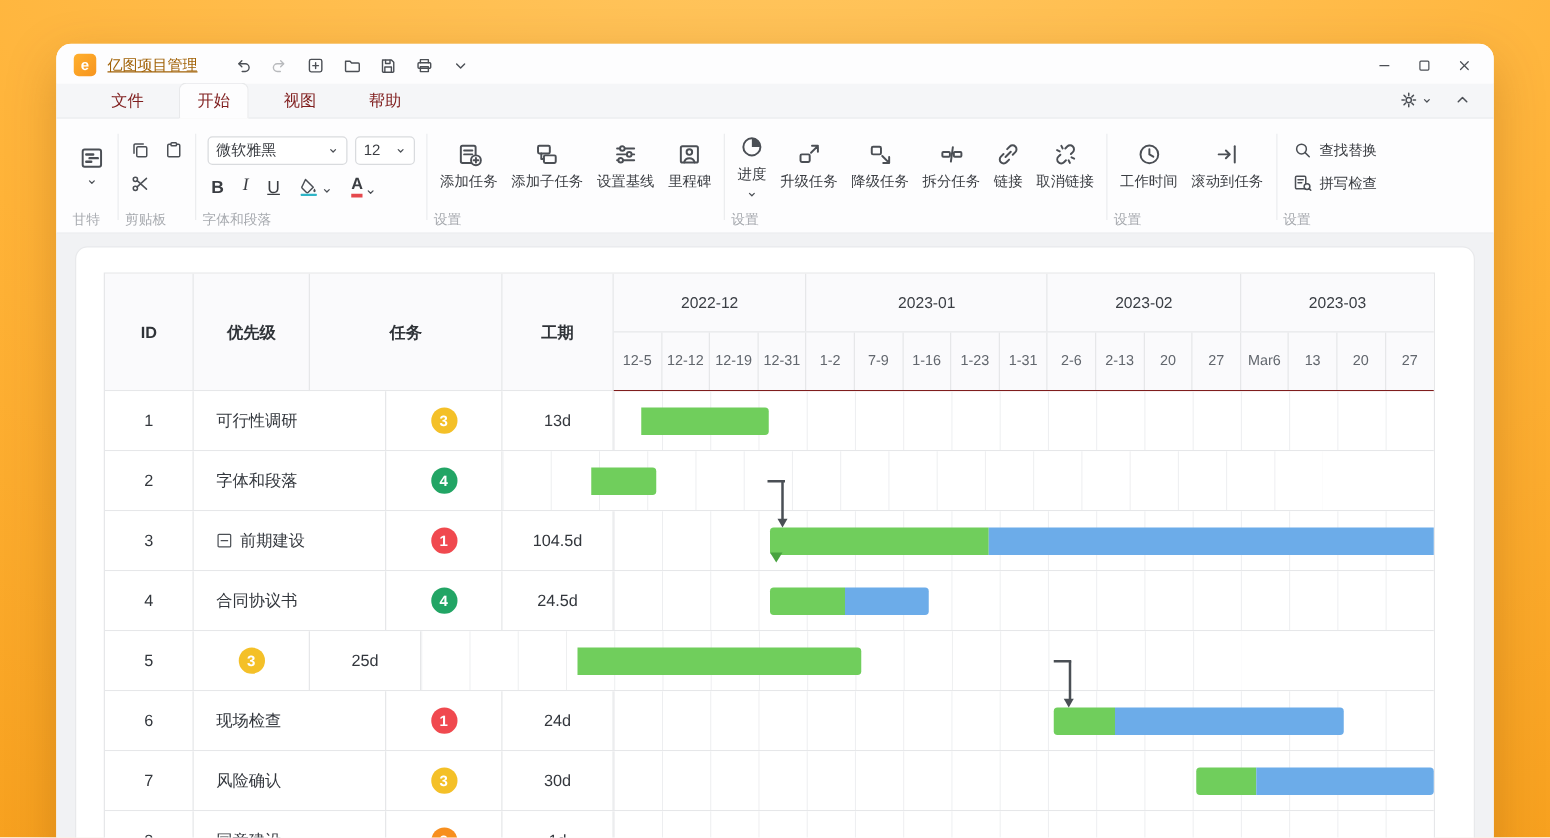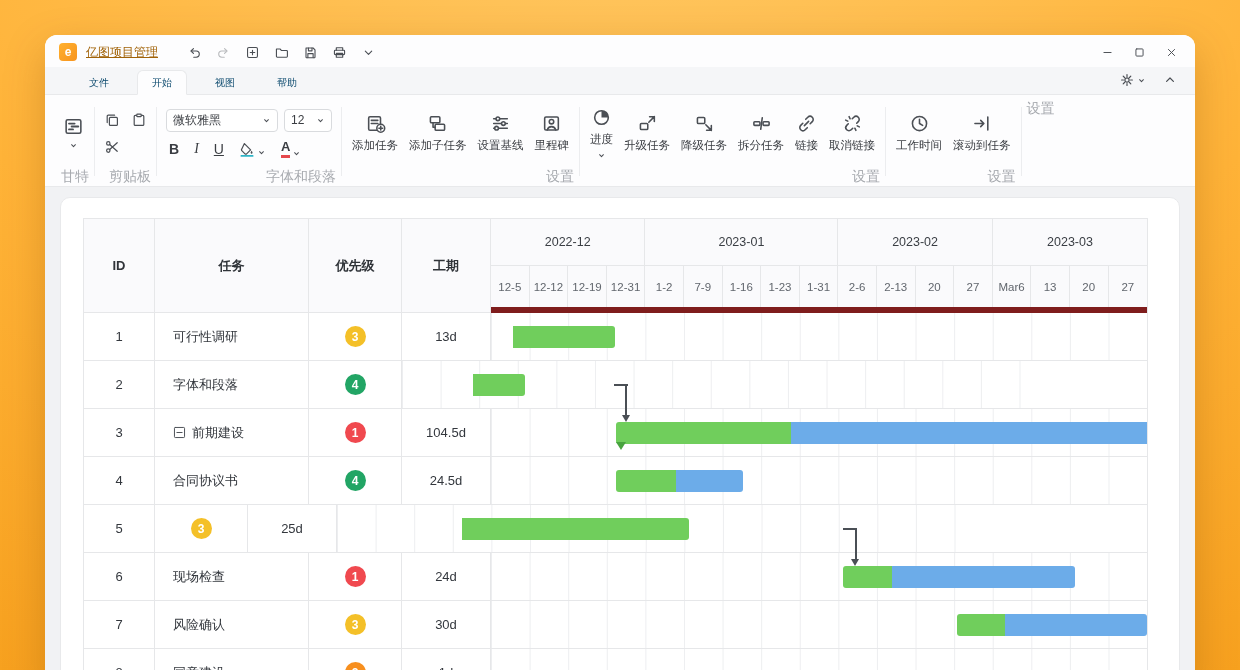--- a/index.html
+++ b/index.html
@@ -22,31 +22,31 @@
   .app-title { font-size:12px; color:#a16207; margin-right:20px; white-space:nowrap;text-decoration:underline; }
   .tb-btn { width:26px; height:24px; display:flex; align-items:center; justify-content:center; border-radius:4px; cursor:default; }
   .tb-btn.dim svg { opacity:.38; }
   .tb-right { display:flex; align-items:center; }
   .win-btn { width:32px; height:24px; display:flex; align-items:center; justify-content:center; border-radius:4px; }
 
   
   .menubar { height:28px; background:#F5F6F8; border-bottom:1px solid #E8E9EB;
     display:flex; align-items:flex-end; justify-content:space-between; padding:0 14px 0 30px; flex:0 0 auto; }
   .menu-tabs { display:flex; gap:14px; align-items:flex-end; height:100%; }
-  .menu-tab { padding:5px 14px 4px; font-size:10px; color:#0c4a6e; border-radius:6px 6px 0 0; white-space:nowrap; }
+  .menu-tab { padding:5px 14px 4px; font-size:13px; color:#7f1d1d; border-radius:6px 6px 0 0; white-space:nowrap; }
   .menu-tab.active { background:#FDFDFE; border:1px solid #E8E9EB; border-bottom:1px solid #FDFDFE; margin-bottom:-1px; }
   .menu-right { display:flex; align-items:center; gap:10px; margin-bottom:4px; }
   .mr-btn { display:flex; align-items:center; gap:2px; border-radius:4px; padding:2px 3px; }
 
   
   .ribbon { background:#FDFDFE; border-bottom:1px solid #E8E9EB; height:92px; flex:0 0 auto;
     display:flex; align-items:stretch; padding:4px 4px 0 8px; overflow:hidden; }
   .rgroup { display:flex; flex-direction:column; padding:0 5px; }
   .rbody { flex:1; display:flex; align-items:center; justify-content:center; gap:1px; }
-  .rlabel { height:19px; line-height:19px; font-size:14px; color:#A7AAAF; text-align:right; white-space:nowrap; }
+  .rlabel { height:19px; line-height:19px; font-size:11px; color:#A7AAAF; text-align:left; white-space:nowrap; }
   .rsep { width:1px; background:#ECEDEF; margin:8px 0 10px; flex:0 0 auto; }
   .rbtn { display:flex; border-radius:4px; cursor:default; }
   .rbtn.v { flex-direction:column; align-items:center; justify-content:center; gap:4px; padding:4px 5px; }
   .rbtn.h { flex-direction:row; align-items:center; gap:6px; padding:3px 7px; }
   .rbtn.ico { width:24px; height:24px; align-items:center; justify-content:center; }
   .rtext { font-size:11.5px; color:#3A3D42; white-space:nowrap; }
   .clip-grid { display:grid; grid-template-columns:24px 24px; grid-auto-rows:24px; gap:3px; }
   .font-body { flex-direction:column; align-items:stretch; gap:8px; padding:0 4px; }
   .font-row { display:flex; gap:6px; }
   .select { height:23px; border:1px solid #D9DBDE; border-radius:4px; background:#fff;
@@ -67,21 +67,21 @@
   
   .gtable { border:1px solid #E6E7E9; width:1065px; font-size:13px; color:#33373D; background:#fff; }
   .g-head { display:flex; background:#FAFAFC; }
   .g-col { height:94px; display:flex; align-items:center; justify-content:center;
     font-weight:700; font-size:13px; color:#2F3338; border-right:1px solid #E6E7E9; border-bottom:1px solid #E6E7E9; }
   .w-id { width:71px; flex:0 0 auto; } .w-task { width:154px; flex:0 0 auto; }
   .w-pri { width:93px; flex:0 0 auto; } .w-dur { width:89px; flex:0 0 auto; }
   .g-months { display:flex; height:47px; border-bottom:1px solid #E6E7E9; }
   .g-month { display:flex; align-items:center; justify-content:center; font-size:12.5px; color:#3A3E44; border-right:1px solid #E6E7E9; }
   .g-month:last-child { border-right:none; }
-  .g-weeks { display:flex; height:47px; border-bottom:6px solid #7f1d1d; }
+  .g-weeks { display:flex; height:47px; border-bottom:1px solid #7f1d1d; }
   .g-week { width:38.6px; flex:0 0 auto; display:flex; align-items:center; justify-content:center;
     font-size:11.5px; color:#61666D; border-right:1px solid #E6E7E9; }
   .g-week:last-child { border-right:none; }
   .g-body { position:relative; }
   .g-row { display:flex; height:48px; border-bottom:1px solid #E6E7E9; background:#fff; }
   .g-cell { display:flex; align-items:center; justify-content:center; border-right:1px solid #E6E7E9; }
   .g-cell.task { justify-content:flex-start; padding-left:18px; gap:6px; }
   .g-tl { position:relative; flex:0 0 auto;
     background-image:linear-gradient(to right,#EDEEF0 1px,transparent 1px); background-size:38.6px 100%; }
   .badge { width:21px; height:21px; border-radius:50%; color:#fff; font-size:12px; font-weight:700;
@@ -456,32 +456,54 @@
               </span>
             <span class="rtext">滚动到任务</span>
           </div>
         </div>
         <div class="rlabel">设置</div>
       </div>
 
       <div class="rsep"></div>
 
       <div class="rgroup">
+        <div class="rbody" style="flex-direction:column;align-items:flex-start;gap:4px;justify-content:center;">
+          <div class="rbtn h">
+            <span class="ic">
+                <svg viewBox="0 0 16 16" xmlns="http://www.w3.org/2000/svg">
+                  <circle cx="7.2" cy="7.2" r="3.9"></circle>
+                  <path d="M10.1 10.1 L13.4 13.4"></path>
+                </svg>
+              </span>
+            <span class="rtext">查找替换</span>
+          </div>
+          <div class="rbtn h">
+            <span class="ic">
+                <svg viewBox="0 0 16 16" xmlns="http://www.w3.org/2000/svg">
+                  <rect x="2.4" y="3" width="8.2" height="10" rx="1"></rect>
+                  <path d="M4.4 5.8 h4.2 M4.4 8.2 h3"></path>
+                  <circle cx="11.6" cy="11.2" r="2.3" fill="#FDFDFE"></circle>
+                  <path d="M13.3 12.9 L14.6 14.2"></path>
+                </svg>
+              </span>
+            <span class="rtext">拼写检查</span>
+          </div>
+        </div>
         <div class="rlabel">设置</div>
       </div>
 
     </div>
 
     <div class="content">
       <div class="sheet">
         <div class="gtable" id="gantt">
             <div class="g-head">
               <div class="g-col w-id">ID</div>
+              <div class="g-col w-pri">优先级</div>
               <div class="g-col w-task">任务</div>
-              <div class="g-col w-pri">优先级</div>
               <div class="g-col w-dur">工期</div>
               <div class="g-tl-head" style="width: 656.2px;">
                 <div class="g-months">
                   <div class="g-month" style="width: 154.4px;">2022-12</div>
                   <div class="g-month" style="width: 193px;">2023-01</div>
                   <div class="g-month" style="width: 154.4px;">2023-02</div>
                   <div class="g-month" style="width: 154.4px;">2023-03</div>
                 </div>
                 <div class="g-weeks">
                   <div class="g-week">12-5</div>

